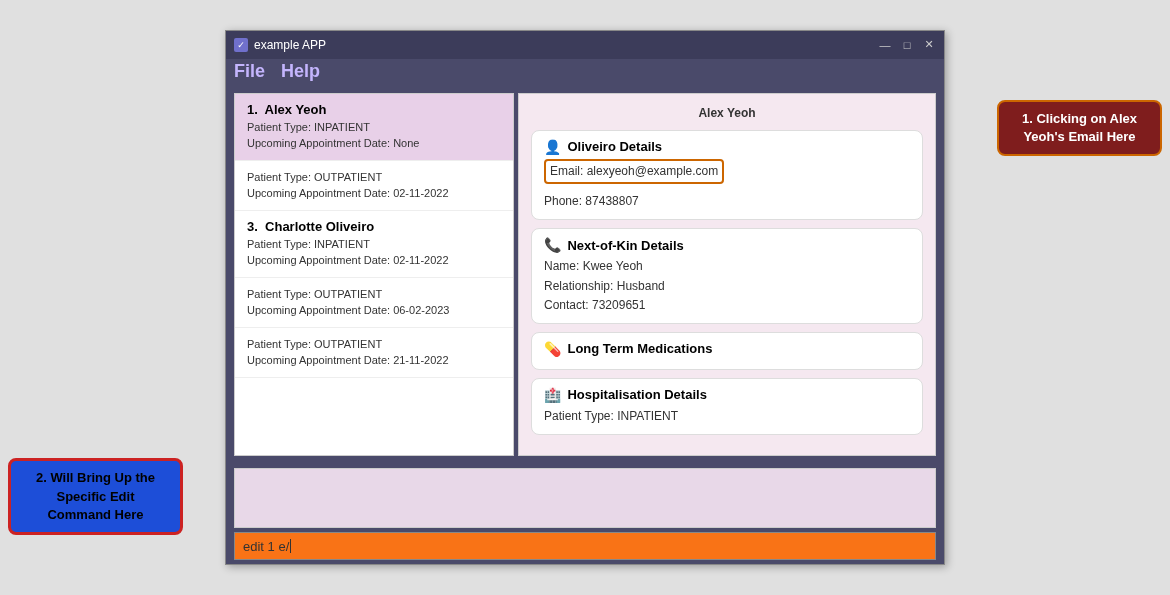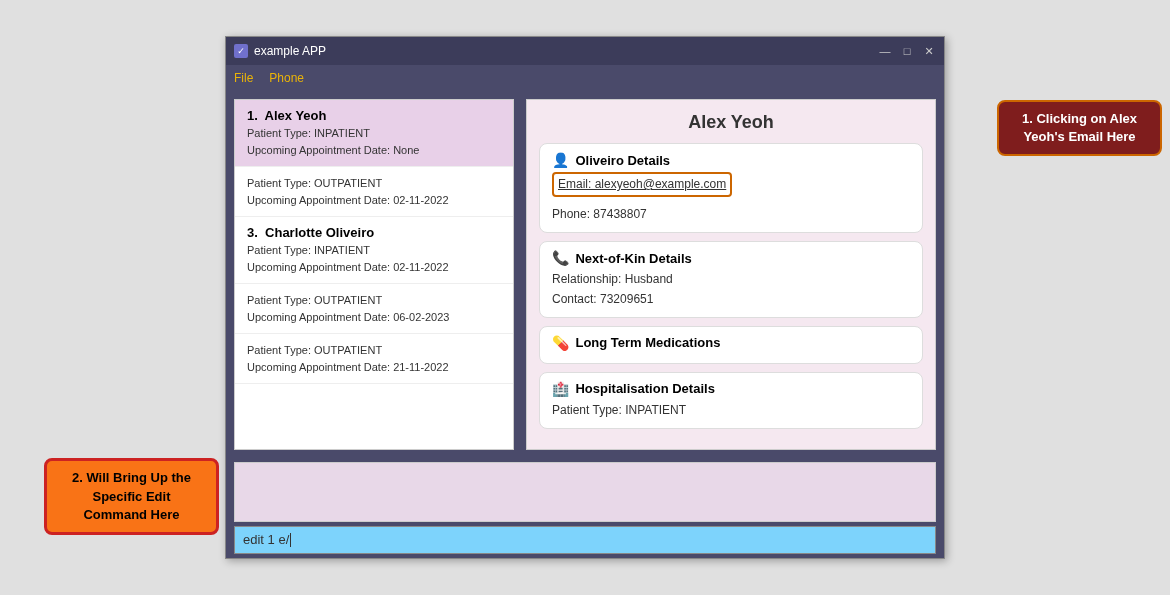--- a/index.html
+++ b/index.html
@@ -69,31 +69,32 @@
     
     .menu-bar {
       background: #4a4a6a;
       display: flex;
       padding: 3px 8px;
       gap: 16px;
       height: 26px;
       align-items: center;
     }
     .menu-item {
-      color: #eab308;
-      font-size: 12px;
+      color: #c4b5fd;
+      font-size: 18px;
       cursor: pointer;
+      font-weight: bold;
     }
 
     
     .main-content {
       display: flex;
       flex: 1;
       padding: 8px;
-      gap: 12px;
+      gap: 4px;
       background: #4a4a6a;
     }
 
     
     .patient-list {
       width: 280px;
       background: white;
       border: 1px solid #ccc;
       overflow-y: auto;
       flex-shrink: 0;
@@ -121,21 +122,21 @@
     .patient-detail {
       flex: 1;
       background: #f5e8f0;
       border: 1px solid #ccc;
       padding: 12px;
       display: flex;
       flex-direction: column;
     }
     .detail-title {
       text-align: center;
-      font-size: 18px;
+      font-size: 12px;
       font-weight: bold;
       margin-bottom: 10px;
       color: #333;
     }
     .detail-section {
       background: white;
       border: 1px solid #ddd;
       border-radius: 8px;
       padding: 8px 12px;
       margin-bottom: 8px;
@@ -152,36 +153,35 @@
       font-size: 12px;
       color: #333;
       line-height: 1.6;
     }
     .email-highlight {
       border: 2px solid #cc6600;
       border-radius: 4px;
       padding: 1px 4px;
       display: inline-block;
       margin-bottom: 8px;
-      text-decoration: underline;
     }
 
     
     .bottom-area {
       background: #4a4a6a;
       padding: 4px 8px 0 8px;
     }
     .output-box {
       background: #e8d8e8;
       border: 1px solid #ccc;
       height: 60px;
       margin-bottom: 4px;
     }
     .command-bar {
-      background: #7dd3fc;
+      background: #f97316;
       border: 1px solid #888;
       padding: 4px 8px;
       display: flex;
       align-items: center;
       height: 28px;
       margin-bottom: 4px;
     }
     .command-text {
       font-size: 13px;
       color: #333;
@@ -200,25 +200,24 @@
       position: absolute;
       border-radius: 8px;
       font-weight: bold;
       font-size: 13px;
       line-height: 1.4;
       text-align: center;
     }
     .annotation-left {
       left: 8px;
       bottom: 60px;
-      background: #f97316;
+      background: #1d4ed8;
       border: 3px solid #cc2222;
       padding: 8px 12px;
       width: 175px;
-      margin-left: 36px;
     }
     .annotation-right {
       right: 8px;
       top: 100px;
       background: #7f1d1d;
       border: 2px solid #cc6600;
       padding: 8px 12px;
       width: 165px;
       color: white;
     }
@@ -241,21 +240,21 @@
     </div>
     <div class="title-bar-controls">
       <div class="title-bar-btn">—</div>
       <div class="title-bar-btn">□</div>
       <div class="title-bar-btn">✕</div>
     </div>
   </div>
 
   <div class="menu-bar">
     <span class="menu-item">File</span>
-    <span class="menu-item">Phone</span>
+    <span class="menu-item">Help</span>
   </div>
 
   <div class="main-content">
 
     <div class="patient-list">
 
     <div class="patient-item selected">
       <div class="patient-name">1.&nbsp; Alex Yeoh</div>
       <div class="patient-info">Patient Type: INPATIENT<br>Upcoming Appointment Date: None</div>
     </div>
@@ -287,20 +286,21 @@
           <span>Phone: 87438807</span>
         </div>
       </div>
 
       <div class="detail-section">
         <div class="detail-section-header">
           <span class="icon-glyph">📞</span>
           <span>Next-of-Kin Details</span>
         </div>
         <div class="detail-section-content">
+          <div>Name: Kwee Yeoh</div>
           <div>Relationship: Husband</div>
           <div>Contact: 73209651</div>
         </div>
       </div>
 
       <div class="detail-section">
         <div class="detail-section-header">
           <span class="icon-glyph">💊</span>
           <span>Long Term Medications</span>
         </div>

